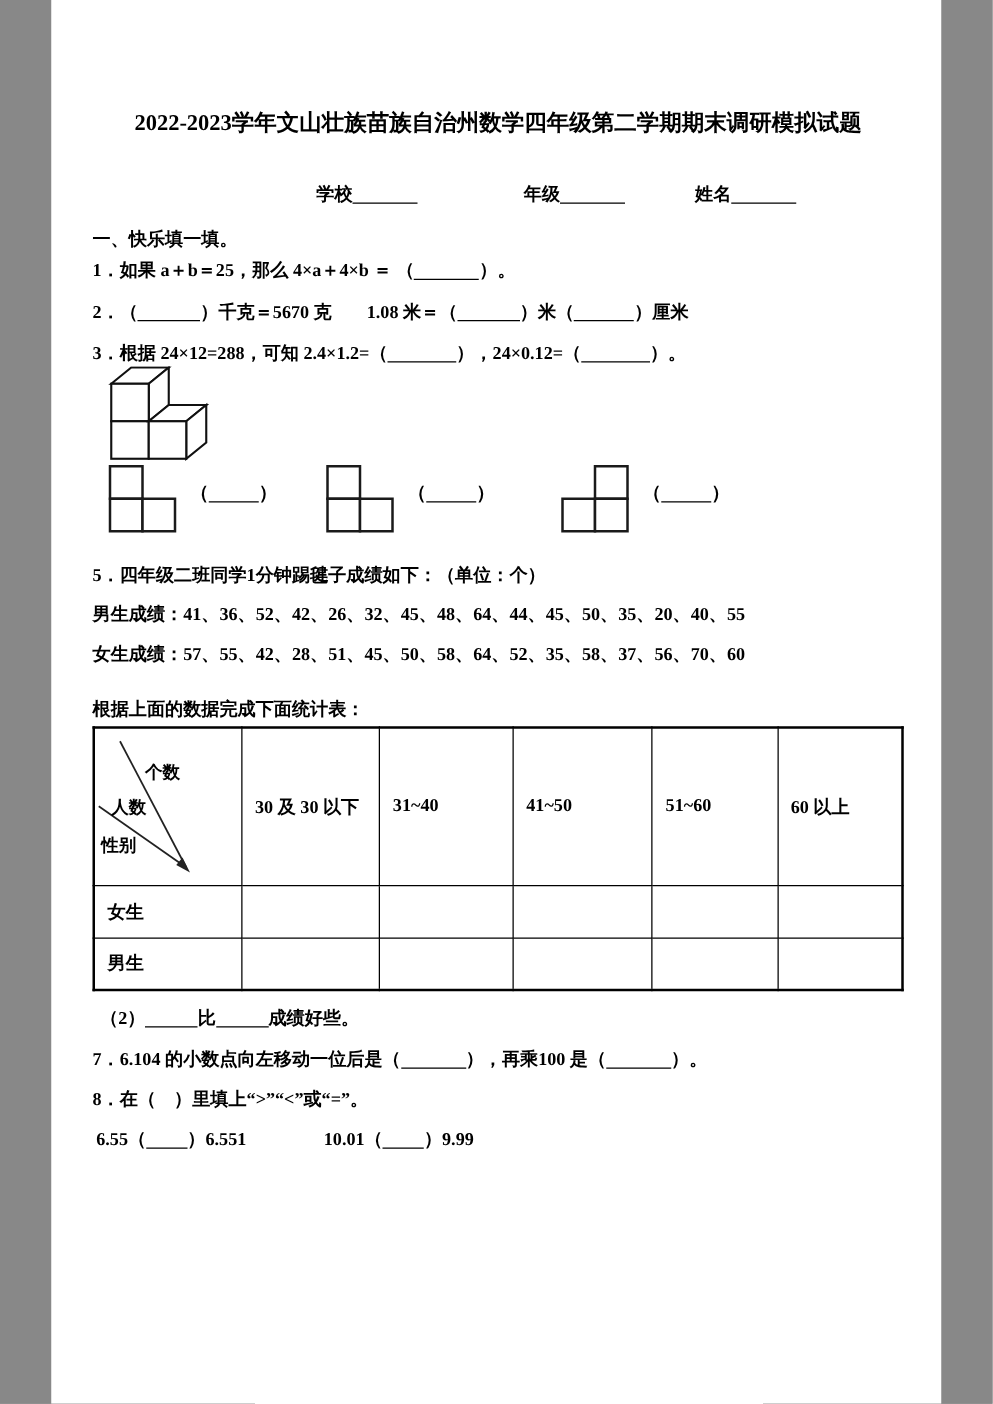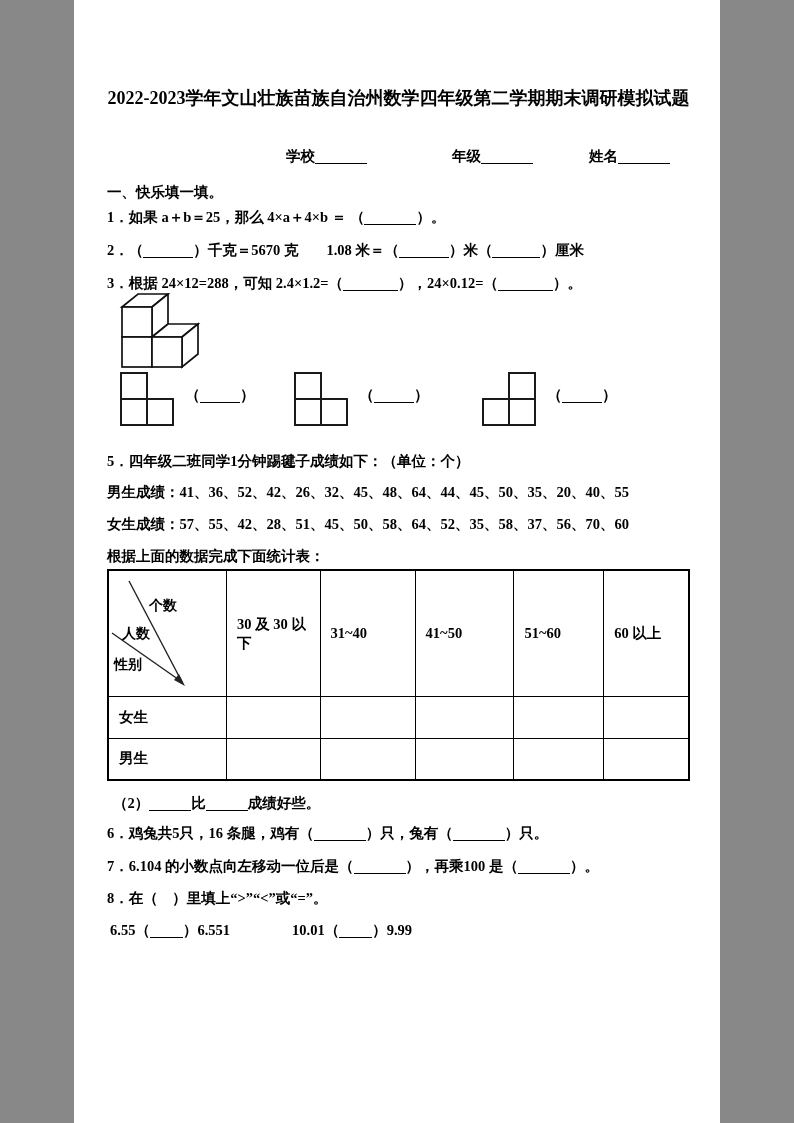--- a/index.html
+++ b/index.html
@@ -1,18 +1,18 @@
 <!DOCTYPE html>
 <html><head>
 <meta charset="utf-8">
 <style>
   html,body{margin:0;padding:0;background:#888;}
   .page{
     position:relative;
-    width:646px;height:1123px;
+    width:712px;height:1123px;
     margin:0 auto;
     background:#ffffff;
     font-family:"Liberation Serif","DejaVu Serif",serif;
     color:#000;
     font-weight:bold;
     box-sizing:border-box;
     padding:86px 30px 0 33px;
     overflow:hidden;
   }
   .title{
@@ -38,21 +38,21 @@
   }
   .shape-group{display:flex;align-items:flex-start;}
   .shape-group svg{flex:0 0 auto;}
   .shape-blank{font-size:15px;line-height:20px;margin-left:10px;margin-top:14px;white-space:nowrap;}
   .g1{margin-left:12px;}
   .g2{margin-left:38px;}
   .g3{margin-left:52px;}
   .q5{margin-top:20px;}
   .boys{margin-top:11px;}
   .girls{margin-top:12px;}
-  .note{margin-top:12px;}
+  .note{margin-top:24px;}
   .ttitle{margin-top:8px;}
   .stat-table{
     margin-top:3px;
     border-collapse:collapse;
     border:2.5px solid #000;
     table-layout:fixed;
   }
   .stat-table td{
     border:1.5px solid #000;
     font-size:14.5px;font-weight:bold;
@@ -175,18 +175,17 @@
       <td></td>
       <td></td>
       <td></td>
       <td></td>
       <td></td>
     </tr>
   </tbody>
     </table>
 
   <div class="line sub2"><span>（2）</span><span class="blank" style="width: 42px;"></span><span>比</span><span class="blank" style="width: 42px;"></span><span>成绩好些。</span></div>
-  <div class="line q6"><span>6．鸡兔共5只，16 条腿，鸡有（</span><span class="blank" style="width: 52px;"></span><span>）只，兔有（</span><span class="blank" style="width: 52px;"></span><span>）只。</span></div>
   <div class="line q7"><span>7．6.104 的小数点向左移动一位后是（</span><span class="blank" style="width: 52px;"></span><span>），再乘100 是（</span><span class="blank" style="width: 52px;"></span><span>）。</span></div>
   <div class="line q8"><span>8．在（　）里填上“&gt;”“&lt;”或“=”。</span></div>
   <div class="line q8b"><span>6.55（</span><span class="blank" style="width: 33px;"></span><span>）6.551</span><span class="sp" style="width: 62px;"></span><span>10.01（</span><span class="blank" style="width: 33px;"></span><span>）9.99</span></div>
 
 </div>
 
 </body></html>

